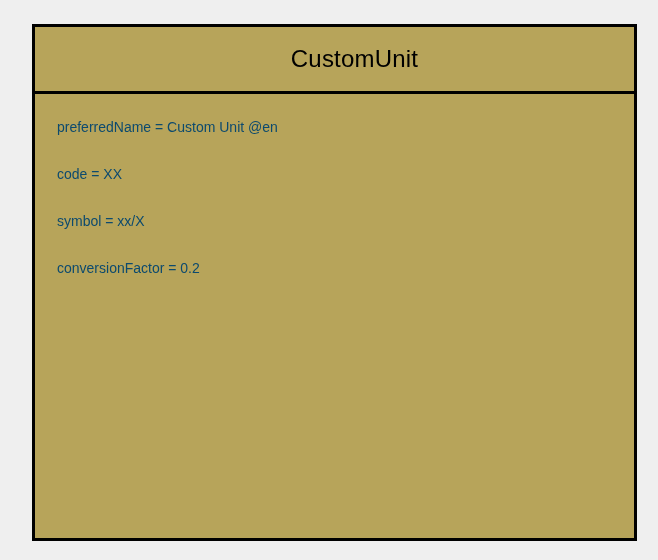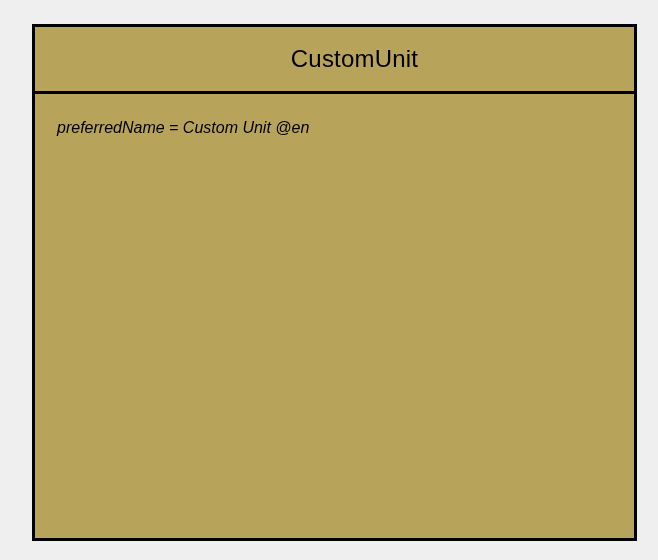--- a/index.html
+++ b/index.html
@@ -36,29 +36,31 @@
     font-size: 24px;
     color: #000000;
     letter-spacing: 0.2px;
   }
   .class-box__body {
     padding: 10px 0 0 22px;
   }
   .attribute-line {
     height: 47px;
     line-height: 47px;
-    font-size: 16px;
-    color: #000000;
+    font-size: 14px;
+    color: #0c4a6e;
     white-space: nowrap;
-    font-style: italic;
   }
 </style>
 </head>
 <body>
 
 <div class="class-box">
   <div class="class-box__header">
     <span class="class-box__title">CustomUnit</span>
   </div>
   <div class="class-box__body">
     <div class="attribute-line">preferredName = Custom Unit @en</div>
+    <div class="attribute-line">code = XX</div>
+    <div class="attribute-line">symbol = xx/X</div>
+    <div class="attribute-line">conversionFactor = 0.2</div>
   </div>
 </div>
 
 </body></html>

